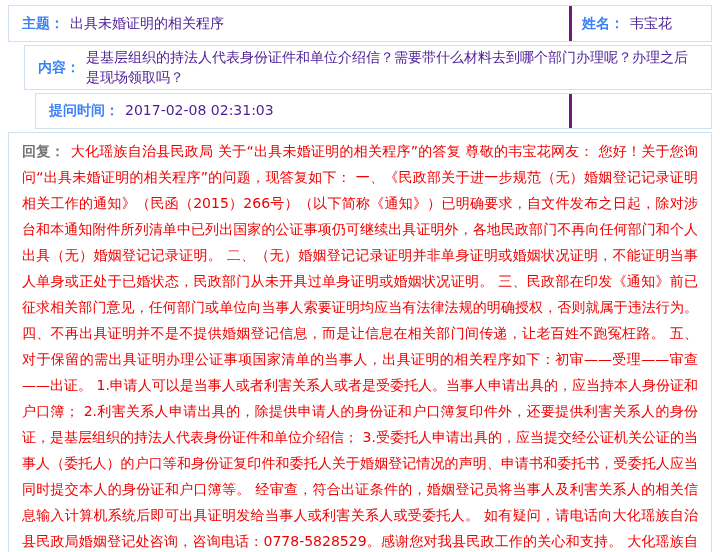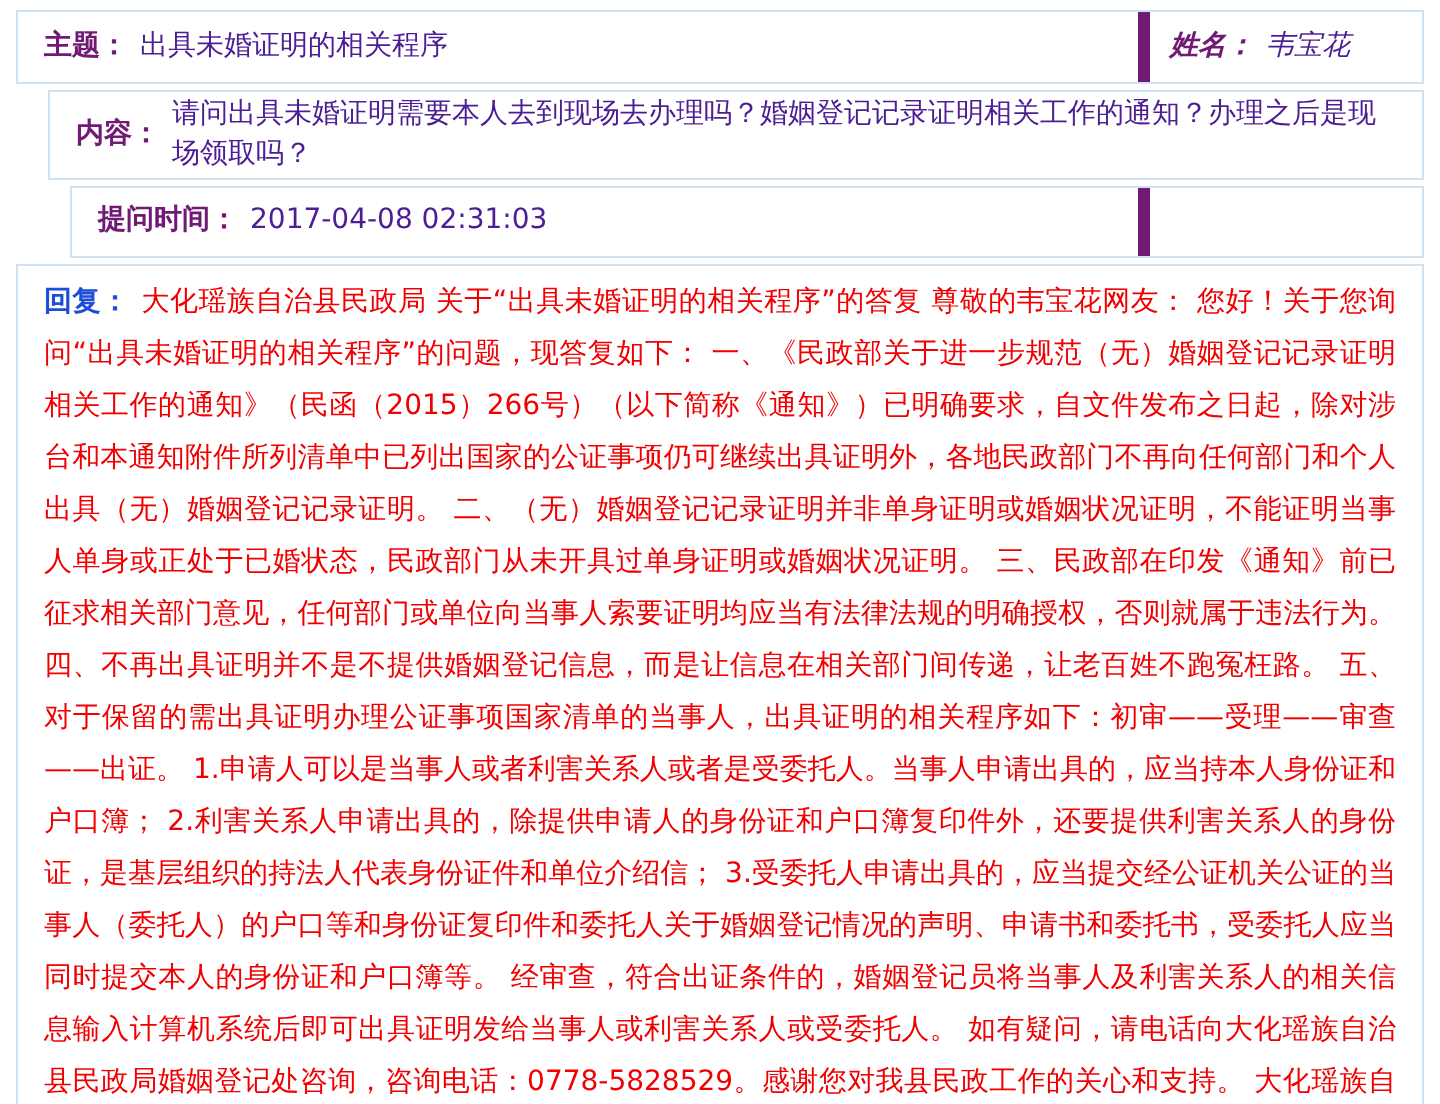--- a/index.html
+++ b/index.html
@@ -28,44 +28,44 @@
   .cell {
     box-sizing: border-box;
     display: flex;
     align-items: center;
     padding: 0 13px;
     font-size: 14px;
     color: #222222;
     line-height: 1.4;
   }
   .cell-left  { flex: 1 1 auto; min-width: 0; }
-  .cell-right { width: 142px; flex: 0 0 142px; border-left: 6px solid #701a75; padding: 0 10px; font-style: italic; }
+  .cell-right { width: 142px; flex: 0 0 142px; border-left: 3px solid #701a75; padding: 0 10px; }
   .row-subject    { min-height: 37px; }
   .row-content    { min-height: 45px; margin-left: 16px; }
   .row-asktime    { min-height: 36px; margin-left: 27px; }
   .row-reply      { min-height: 372px; }
   .lbl {
     font-weight: bold;
-    color: #701a75;
+    color: #3b82f6;
     white-space: nowrap;
     margin-right: 6px;
     text-align: right;
   }
   .reply-cell {
     display: block;
     box-sizing: border-box;
     width: 100%;
     padding: 5px 13px 6px 13px;
     font-size: 14px;
     line-height: 26px;
     text-align: justify;
     color: #f00000;
   }
   .reply-cell .lbl {
-    color: #1d4ed8;
+    color: #737373;
     display: inline;
     margin-top: 22px;
   }
   .reply-text {
     color: #f00000;
   }
   .value { color: #4c1d95; }
 </style>
 </head>
 <body>
@@ -80,28 +80,28 @@
       </div>
       <div class="cell cell-right">
         <span class="lbl">姓名：</span>
         <span class="value">韦宝花</span>
       </div>
     </div>
 
     <div class="row row-content">
       <div class="cell cell-left">
         <span class="lbl">内容：</span>
-        <span class="value">请问出具未婚证明需要本人去到现场去办理吗？婚姻登记记录证明相关工作的通知？办理之后是现场领取吗？</span>
+        <span class="value">是基层组织的持法人代表身份证件和单位介绍信？需要带什么材料去到哪个部门办理呢？办理之后是现场领取吗？</span>
       </div>
     </div>
 
     <div class="row row-asktime">
       <div class="cell cell-left">
         <span class="lbl">提问时间：</span>
-        <span class="value">2017-04-08 02:31:03</span>
+        <span class="value">2017-02-08 02:31:03</span>
       </div>
       <div class="cell cell-right"></div>
     </div>
 
     <div class="row row-reply">
       <div class="reply-cell">
         <span class="lbl">回复：</span><span class="reply-text">大化瑶族自治县民政局 关于“出具未婚证明的相关程序”的答复 尊敬的韦宝花网友： 您好！关于您询问“出具未婚证明的相关程序”的问题，现答复如下： 一、《民政部关于进一步规范（无）婚姻登记记录证明相关工作的通知》（民函（2015）266号）（以下简称《通知》）已明确要求，自文件发布之日起，除对涉台和本通知附件所列清单中已列出国家的公证事项仍可继续出具证明外，各地民政部门不再向任何部门和个人出具（无）婚姻登记记录证明。 二、（无）婚姻登记记录证明并非单身证明或婚姻状况证明，不能证明当事人单身或正处于已婚状态，民政部门从未开具过单身证明或婚姻状况证明。 三、民政部在印发《通知》前已征求相关部门意见，任何部门或单位向当事人索要证明均应当有法律法规的明确授权，否则就属于违法行为。 四、不再出具证明并不是不提供婚姻登记信息，而是让信息在相关部门间传递，让老百姓不跑冤枉路。 五、对于保留的需出具证明办理公证事项国家清单的当事人，出具证明的相关程序如下：初审——受理——审查——出证。 1.申请人可以是当事人或者利害关系人或者是受委托人。当事人申请出具的，应当持本人身份证和户口簿； 2.利害关系人申请出具的，除提供申请人的身份证和户口簿复印件外，还要提供利害关系人的身份证，是基层组织的持法人代表身份证件和单位介绍信； 3.受委托人申请出具的，应当提交经公证机关公证的当事人（委托人）的户口等和身份证复印件和委托人关于婚姻登记情况的声明、申请书和委托书，受委托人应当同时提交本人的身份证和户口簿等。 经审查，符合出证条件的，婚姻登记员将当事人及利害关系人的相关信息输入计算机系统后即可出具证明发给当事人或利害关系人或受委托人。 如有疑问，请电话向大化瑶族自治县民政局婚姻登记处咨询，咨询电话：0778-5828529。感谢您对我县民政工作的关心和支持。 大化瑶族自治县民政局 2017年9月15日</span>
       </div>
     </div>
 

